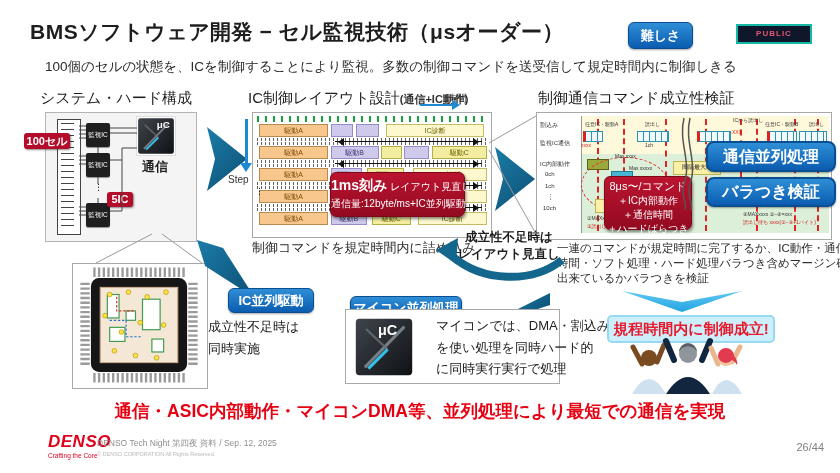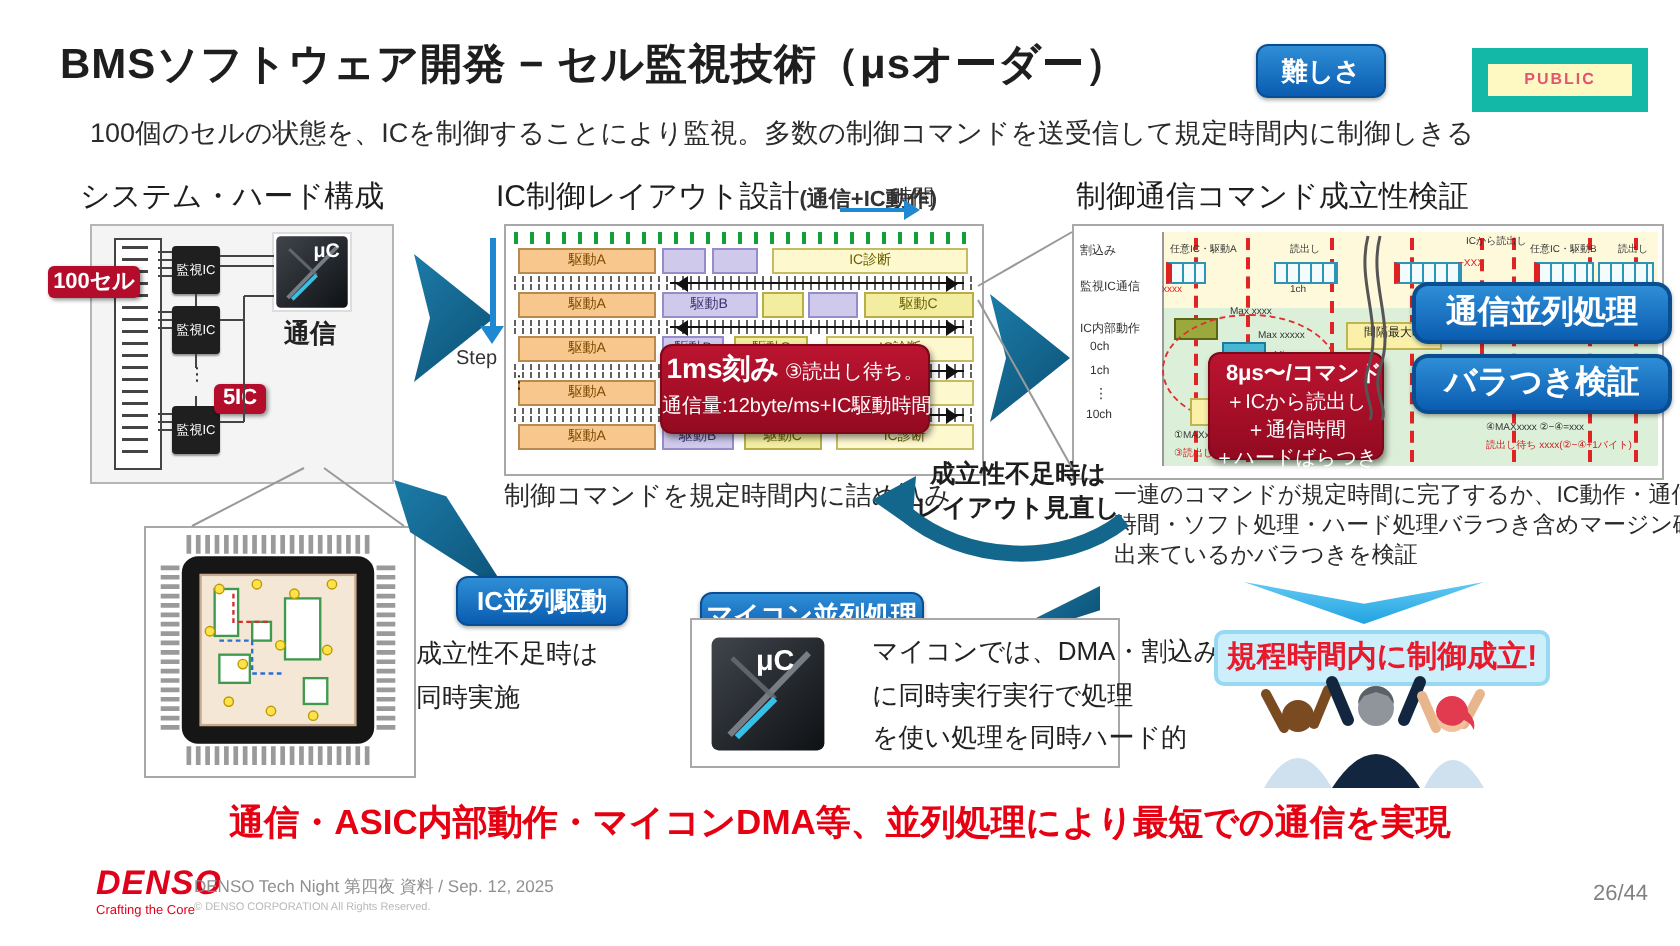--- a/index.html
+++ b/index.html
@@ -4,22 +4,22 @@
 <style>
   html,body{margin:0;padding:0;background:#e9e9e9;}
   #slide{position:relative;width:840px;height:473px;background:#fff;overflow:hidden;
          font-family:"Liberation Sans","DejaVu Sans",sans-serif;color:#222;}
   .abs{position:absolute;}
   .nw{white-space:nowrap;}
   
   .title{font-size:21px;font-weight:bold;color:#1e1e1e;letter-spacing:.5px;}
   .bluebadge{background:linear-gradient(#2f8ed6,#0a5cb0);color:#fff;font-weight:bold;text-align:center;
              border-radius:6px;border:1px solid #0a4e92;box-shadow:0 1px 2px rgba(0,0,0,.35);}
-  .publicbadge{border:8px solid #14b8a6;color:#e25571;font-size:8px;font-weight:bold;letter-spacing:1px;
-               text-align:center;background:#fef9c3;}
+  .publicbadge{border:2px solid #14b8a6;color:#e25571;font-size:8px;font-weight:bold;letter-spacing:1px;
+               text-align:center;background:#0f172a;}
   .subtitle{font-size:13.5px;color:#2b2b2b;}
   .secttl{font-size:15px;font-weight:normal;color:#1e1e1e;}
   .small{font-size:11px;color:#333;}
   
   .panel{border:1px solid #a8a8a8;background:#fff;}
   .graypanel{border:1px solid #b5b5b5;background:#f4f4f4;}
   
   .redtag{background:#b30d2b;color:#fff;font-weight:bold;border-radius:3px;text-align:center;
           box-shadow:1px 1px 2px rgba(0,0,0,.45);}
   .rednote{background:linear-gradient(#bb1430,#930a20);color:#fff;border-radius:6px;border:1px solid #7c0818;
@@ -169,22 +169,22 @@
         </div>
       </div>
   </div>
 
   <div class="abs stepbar" style="left:245px;top:119px;width:3px;height:44px;"></div>
   <div class="abs" style="left:240px;top:163px;width:0;height:0;border:6px solid transparent;border-top:9px solid #1e88d2;"></div>
   <div class="abs nw" style="left:228px;top:174px;font-size:10px;color:#333;">Step</div>
   <div class="abs nw" style="left:255px;top:186px;font-size:9px;color:#222;">⋮</div>
 
   <div class="abs rednote" style="left:330px;top:172px;width:133px;height:40px;padding-top:3px;">
-    <div class="nw"><span style="font-size:14px;font-weight:bold;">1ms刻み</span><span style="font-size:10px;"> ③読出し待ち。</span></div>
-    <div class="nw" style="font-size:10px;margin-top:2px;">通信量:12byte/ms+IC駆動時間</div>
+    <div class="nw"><span style="font-size:14px;font-weight:bold;">1ms刻み</span><span style="font-size:10px;"> レイアウト見直し。</span></div>
+    <div class="nw" style="font-size:10px;margin-top:2px;">通信量:12byte/ms+IC並列駆動</div>
   </div>
   <div class="abs nw" style="left:252px;top:239px;font-size:13px;color:#2b2b2b;">制御コマンドを規定時間内に詰め込み</div>
 
   <div class="abs teal rarrow" style="left:495px;top:147px;width:40px;height:64px;"></div>
 
   <div class="abs panel" style="left:536px;top:112px;width:294px;height:126px;">
     <div class="abs band-y" style="left:44px;top:3px;right:2px;height:38px;"></div>
     <div class="abs band-g" style="left:44px;top:41px;right:2px;height:79px;"></div>
     <div class="abs" style="left:44px;top:3px;width:0;bottom:6px;border-left:1px solid #999;"></div>
 
@@ -235,22 +235,22 @@
     <div class="callout" style="left:58px;top:86px;width:46px;height:12px;">間隔最大時</div>
     <div class="tinyl" style="left:50px;top:102px;">①MAXxxxx ②−①=xxx</div>
     <div class="tinyl" style="left:50px;top:110px;color:#c22;">③読出し待ち xxxx(②−①+1バイト)</div>
     <div class="tinyl" style="left:206px;top:98px;">④MAXxxxx ②−④=xxx</div>
     <div class="tinyl" style="left:206px;top:106px;color:#c22;">読出し待ち xxxx(②−④+1バイト)</div>
   </div>
 
   <div class="abs bluebadge" style="left:706px;top:141px;width:126px;height:27px;font-size:16px;line-height:27px;border-radius:8px;border-width:2px;">通信並列処理</div>
   <div class="abs bluebadge" style="left:706px;top:177px;width:126px;height:26px;font-size:16px;line-height:26px;border-radius:8px;border-width:2px;">バラつき検証</div>
   <div class="abs rednote" style="left:604px;top:176px;width:86px;height:50px;padding-top:2px;">
-    <div class="nw" style="font-size:11px;font-weight:bold;text-align:right;">8μs〜/コマンド</div>
-    <div class="nw" style="font-size:10px;">＋ICから読出し</div>
+    <div class="nw" style="font-size:11px;font-weight:normal;">8μs〜/コマンド</div>
+    <div class="nw" style="font-size:10px;">＋IC内部動作</div>
     <div class="nw" style="font-size:10px;">＋通信時間</div>
     <div class="nw" style="font-size:10px;">＋ハードばらつき</div>
   </div>
 
   <div class="abs captxt nw" style="left:557px;top:241px;">一連のコマンドが規定時間に完了するか、IC動作・通信</div>
   <div class="abs captxt nw" style="left:557px;top:256px;">時間・ソフト処理・ハード処理バラつき含めマージン確保</div>
   <div class="abs captxt nw" style="left:557px;top:271px;">出来ているかバラつきを検証</div>
 
   <div class="abs nw" style="left:455px;top:229px;width:108px;text-align:center;font-size:12.5px;font-weight:bold;color:#1e1e1e;">
     <div>成立性不足時は</div>
@@ -307,22 +307,22 @@
           </defs>
         <rect x="3" y="3" width="94" height="94" rx="6" fill="url(#mg2)"></rect>
         <line x1="18" y1="84" x2="84" y2="16" stroke="#9aa1a8" stroke-width="5" opacity=".7"></line>
         <line x1="20" y1="20" x2="56" y2="54" stroke="#6a7076" stroke-width="4" opacity=".8"></line>
         <line x1="56" y1="54" x2="24" y2="86" stroke="#35c0e8" stroke-width="5"></line>
         <text x="40" y="30" fill="#fff" font-size="24" font-weight="bold" font-family="Liberation Sans,sans-serif">μC</text>
       </svg>
     </div>
     <div class="abs chip-text nw" style="left:90px;top:5px;">
       <div>マイコンでは、DMA・割込み</div>
+      <div>を使い処理を同時ハード的</div>
       <div>に同時実行実行で処理</div>
-      <div>を使い処理を同時ハード的</div>
     </div>
   </div>
 
   <div class="abs" style="left:622px;top:291px;width:120px;height:21px;background:linear-gradient(#63c9f3,#21a3e1);clip-path:polygon(0 0,50% 52%,100% 0,50% 100%);"></div>
   <div class="abs result" style="left:607px;top:315px;width:164px;height:24px;font-size:15px;line-height:24px;">規程時間内に制御成立!</div>
   <svg class="abs" style="left:626px;top:336px;" width="124" height="58" viewBox="0 0 124 58">
 
     <line x1="16" y1="28" x2="7" y2="11" stroke="#7a4a21" stroke-width="5" stroke-linecap="round"></line>
     <line x1="31" y1="26" x2="38" y2="9" stroke="#7a4a21" stroke-width="5" stroke-linecap="round"></line>
     <path d="M6,58 Q23,28 40,58 Z" fill="#cfe0ee"></path>

